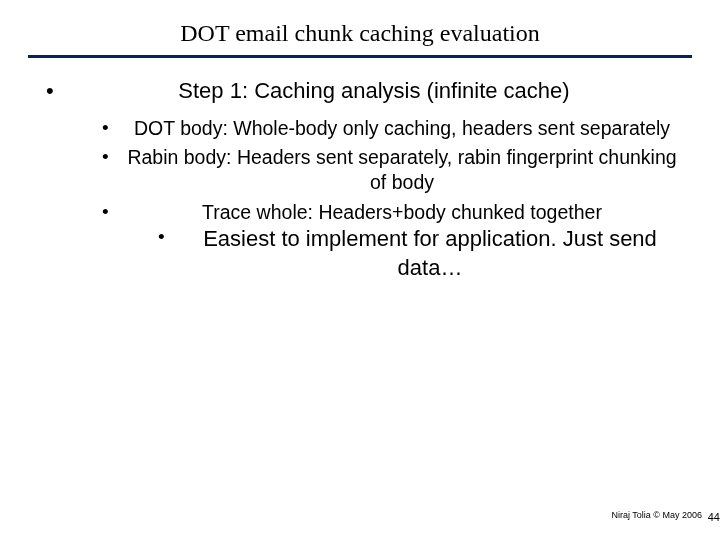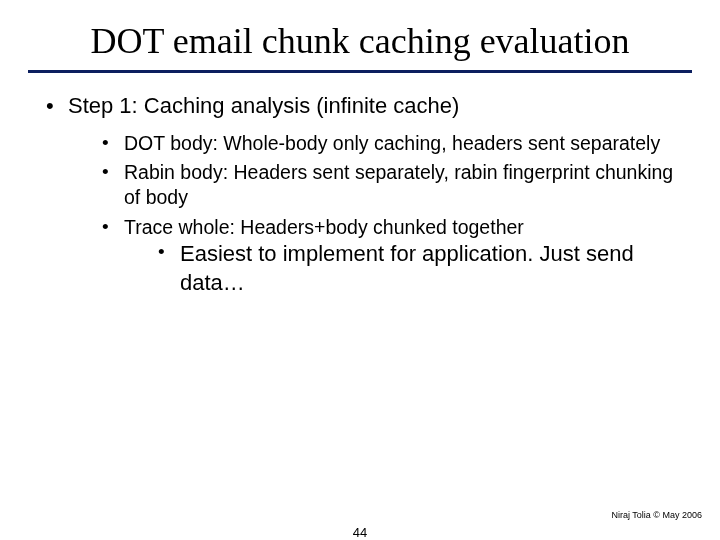--- a/index.html
+++ b/index.html
@@ -14,33 +14,34 @@
     overflow: hidden;
   }
   .slide {
     width: 720px;
     height: 540px;
     position: relative;
     box-sizing: border-box;
   }
   .title {
     font-family: "Times New Roman", Times, serif;
-    font-size: 36px;
+    font-size: 24px;
     text-align: center;
     padding-top: 20px;
     padding-bottom: 8px;
     color: #000;
   }
   .title-underline {
     height: 3px;
     background: #0c1f5f;
     margin: 0 28px 18px 28px;
   }
   .content {
     padding: 0 40px 0 40px;
+    text-align: center;
   }
   ul { margin: 0; padding: 0; list-style: none; }
   .lvl1 > li {
     font-size: 22px;
     line-height: 1.35;
     padding-left: 28px;
     position: relative;
     margin-bottom: 8px;
   }
   .lvl1 > li::before {
@@ -78,25 +79,25 @@
   }
   .lvl3 > li::before {
     content: "•";
     position: absolute;
     left: 6px;
     top: 0;
     font-size: 19px;
   }
   .page-num {
     position: absolute;
-    bottom: 0;
+    bottom: 17px;
     left: 0;
     width: 100%;
-    text-align: center;
-    font-size: 13px;
+    text-align: right;
+    font-size: 11px;
     color: #000;
   }
   .footer-right {
     position: absolute;
     bottom: 20px;
     right: 18px;
     font-size: 9px;
     color: #000;
   }
 </style>

